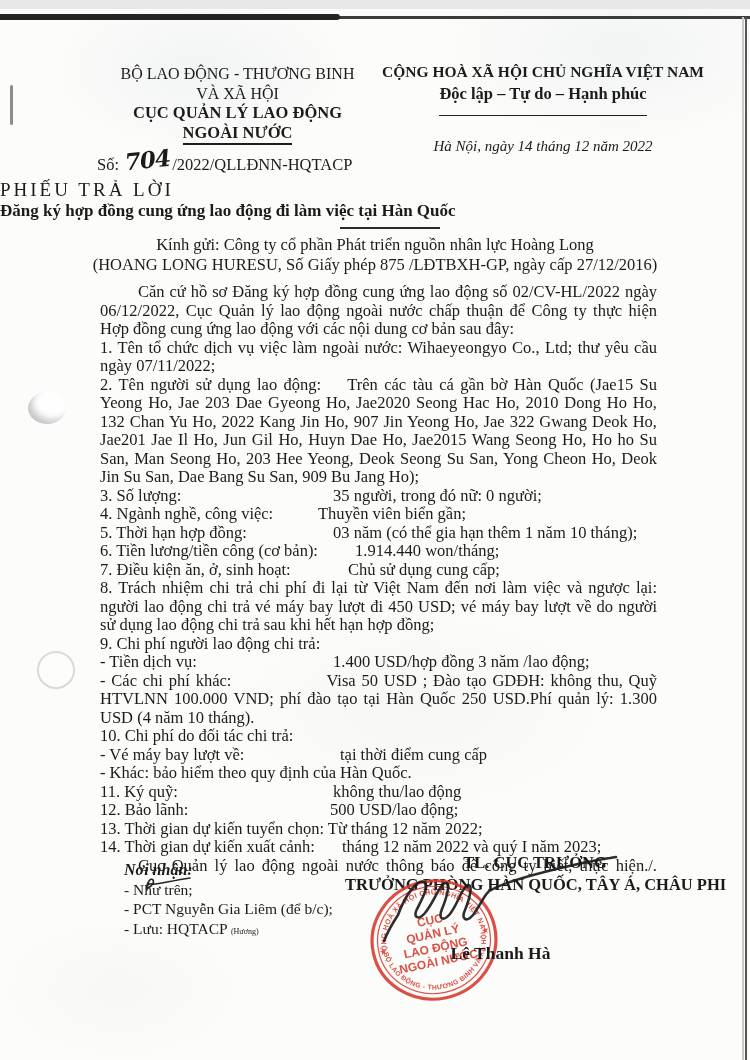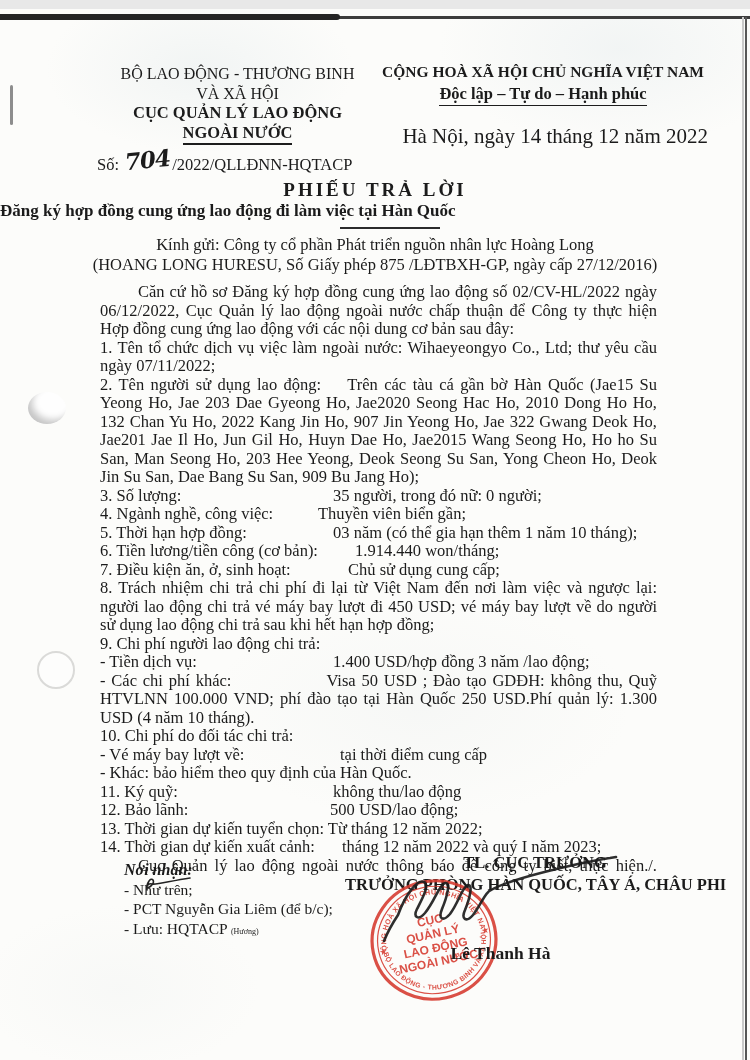--- a/index.html
+++ b/index.html
@@ -22,27 +22,27 @@
   .hole{position:absolute;border-radius:50%;}
   .hole1{left:28px;top:383px;width:38px;height:32px;background:#fefefe;box-shadow:inset 6px -6px 7px -2px #c6c6c6;}
   .hole2{left:37px;top:642px;width:34px;height:34px;background:#fdfdfc;border:2px solid #dadad8;}
   
   .hleft{position:absolute;left:85px;top:55px;width:305px;text-align:center;font-size:16px;line-height:19.5px;}
   .hleft .b{font-weight:bold;font-size:16.5px;}
   .u2{display:inline-block;border-bottom:2px solid #1d1d1d;padding-bottom:1px;}
   .hright{position:absolute;left:378px;top:53px;width:330px;text-align:center;line-height:19px;}
   .hr1{font-weight:bold;font-size:15.5px;}
   .hr2{font-weight:bold;font-size:16.5px;margin-top:3px;}
-  .u1{display:inline-block;border-bottom:1.5px solid #1d1d1d;padding-bottom:2px;font-family:Liberation Serif, serif;}
-  .dateline{font-size:21px;margin-top:21px;text-align:right;}
+  .u1{display:inline-block;border-bottom:1.5px solid #1d1d1d;padding-bottom:12px;font-family:Liberation Serif, serif;}
+  .dateline{font-style:italic;font-size:15px;margin-top:21px;}
   .so{position:absolute;left:97px;top:139px;font-size:16.5px;}
   .hw-num{font-family:"DejaVu Serif",serif;font-style:italic;font-weight:bold;font-size:23px;
     display:inline-block;transform:rotate(-6deg) translateY(-2px);letter-spacing:-1px;padding:0 2px;}
   
-  .title-main{position:absolute;left:0;top:170px;width:750px;text-align:center;font-weight:bold;font-size:19px;letter-spacing:3px;}
+  .title-main{position:absolute;left:0;top:170px;width:750px;font-weight:normal;font-size:19px;letter-spacing:3px;}
   .title-sub{position:absolute;left:0;top:192px;width:750px;font-weight:bold;font-size:17px;}
   .divider{position:absolute;left:340px;top:218px;width:100px;height:2px;background:#2b2b2b;}
   .recip{position:absolute;left:0;top:226px;width:750px;text-align:center;font-size:16.5px;line-height:20px;}
   
   .body{position:absolute;left:100px;top:274px;width:557px;font-size:16.5px;line-height:18.5px;text-align:justify;}
   .indent{text-indent:38px;}
   .row{position:relative;text-align:left;}
   .row .val{position:absolute;top:0;white-space:nowrap;}
   .sp{display:inline-block;}
   .co{font-weight:normal;}

